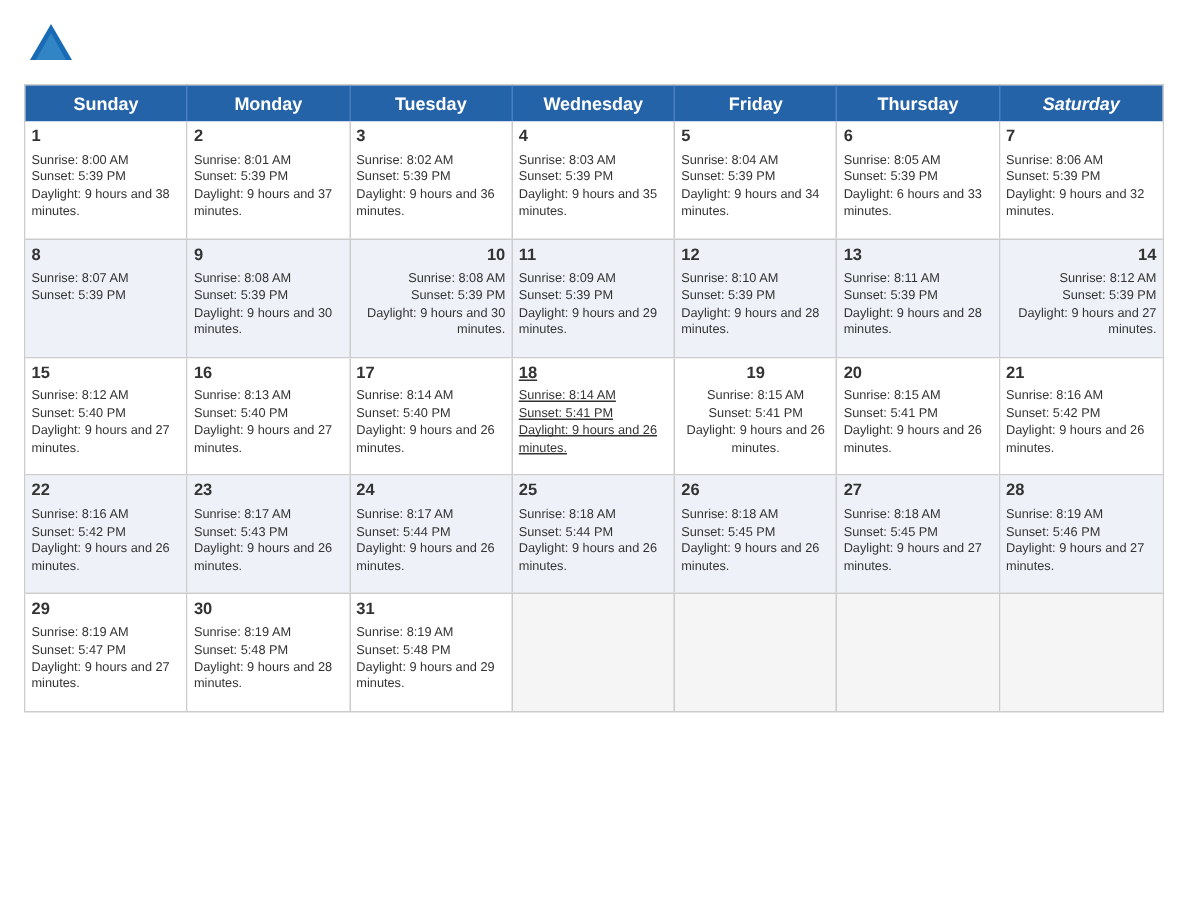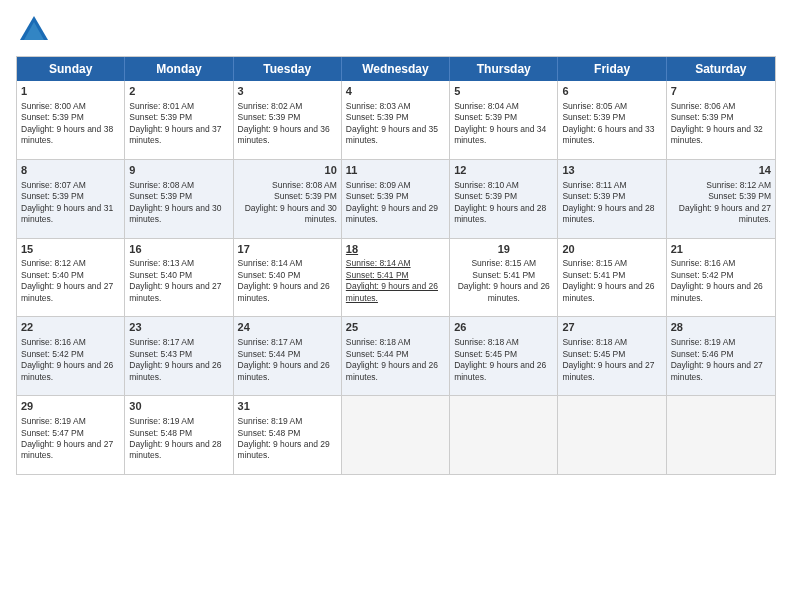--- a/index.html
+++ b/index.html
@@ -48,21 +48,21 @@
       background: #2563a8;
     }
     .cal-header-cell {
       color: #fff;
       text-align: center;
       font-size: 12px;
       font-weight: bold;
       padding: 5px 2px;
       border-right: 1px solid #4a7fc0;
     }
-    .cal-header-cell:last-child { border-right: none; }
+    .cal-header-cell:last-child { border-right: none; font-style: italic; }
     .cal-body {
       display: flex;
       flex-direction: column;
       flex: 1;
     }
     .cal-row {
       display: grid;
       grid-template-columns: repeat(7, 1fr);
       flex: 1;
       border-top: 1px solid #ccc;
@@ -131,36 +131,36 @@
       <div class="location"></div>
     </div>
   </div>
 
   <div class="calendar">
     <div class="cal-header">
       <div class="cal-header-cell">Sunday</div>
       <div class="cal-header-cell">Monday</div>
       <div class="cal-header-cell">Tuesday</div>
       <div class="cal-header-cell">Wednesday</div>
+      <div class="cal-header-cell">Friday</div>
       <div class="cal-header-cell">Thursday</div>
-      <div class="cal-header-cell">Friday</div>
       <div class="cal-header-cell">Saturday</div>
     </div>
     <div class="cal-body" id="cal-body">
     <div class="cal-row">
           <div class="cal-cell" style="background: rgb(255, 255, 255);"><span class="day-num">1</span><span>Sunrise: 8:00 AM</span><br><span>Sunset: 5:39 PM</span><br><span>Daylight: 9 hours and 38 minutes.</span></div>
           <div class="cal-cell" style="background: rgb(255, 255, 255);"><span class="day-num">2</span><span>Sunrise: 8:01 AM</span><br><span>Sunset: 5:39 PM</span><br><span>Daylight: 9 hours and 37 minutes.</span></div>
           <div class="cal-cell" style="background: rgb(255, 255, 255);"><span class="day-num">3</span><span>Sunrise: 8:02 AM</span><br><span>Sunset: 5:39 PM</span><br><span>Daylight: 9 hours and 36 minutes.</span></div>
           <div class="cal-cell" style="background: rgb(255, 255, 255);"><span class="day-num">4</span><span>Sunrise: 8:03 AM</span><br><span>Sunset: 5:39 PM</span><br><span>Daylight: 9 hours and 35 minutes.</span></div>
           <div class="cal-cell" style="background: rgb(255, 255, 255);"><span class="day-num">5</span><span>Sunrise: 8:04 AM</span><br><span>Sunset: 5:39 PM</span><br><span>Daylight: 9 hours and 34 minutes.</span></div>
           <div class="cal-cell" style="background: rgb(255, 255, 255);"><span class="day-num">6</span><span>Sunrise: 8:05 AM</span><br><span>Sunset: 5:39 PM</span><br><span>Daylight: 6 hours and 33 minutes.</span></div>
           <div class="cal-cell" style="background: rgb(255, 255, 255);"><span class="day-num">7</span><span>Sunrise: 8:06 AM</span><br><span>Sunset: 5:39 PM</span><br><span>Daylight: 9 hours and 32 minutes.</span></div>
         </div>
         <div class="cal-row">
-          <div class="cal-cell" style="background: rgb(238, 242, 248);"><span class="day-num">8</span><span>Sunrise: 8:07 AM</span><br><span>Sunset: 5:39 PM</span><br><span>Daylight: 9 hours and 31 minutes.</span></div>
+          <div class="cal-cell" style="background: rgb(238, 242, 248);"><span class="day-num">8</span><span>Sunrise: 8:07 AM</span><br><span>Sunset: 5:39 PM</span><br></div>
           <div class="cal-cell" style="background: rgb(238, 242, 248);"><span class="day-num">9</span><span>Sunrise: 8:08 AM</span><br><span>Sunset: 5:39 PM</span><br><span>Daylight: 9 hours and 30 minutes.</span></div>
           <div class="cal-cell" style="background: rgb(238, 242, 248); text-align: right;"><span class="day-num">10</span><span>Sunrise: 8:08 AM</span><br><span>Sunset: 5:39 PM</span><br><span>Daylight: 9 hours and 30 minutes.</span></div>
           <div class="cal-cell" style="background: rgb(238, 242, 248);"><span class="day-num">11</span><span>Sunrise: 8:09 AM</span><br><span>Sunset: 5:39 PM</span><br><span>Daylight: 9 hours and 29 minutes.</span></div>
           <div class="cal-cell" style="background: rgb(238, 242, 248);"><span class="day-num">12</span><span>Sunrise: 8:10 AM</span><br><span>Sunset: 5:39 PM</span><br><span>Daylight: 9 hours and 28 minutes.</span></div>
           <div class="cal-cell" style="background: rgb(238, 242, 248);"><span class="day-num">13</span><span>Sunrise: 8:11 AM</span><br><span>Sunset: 5:39 PM</span><br><span>Daylight: 9 hours and 28 minutes.</span></div>
           <div class="cal-cell" style="background: rgb(238, 242, 248); text-align: right;"><span class="day-num">14</span><span>Sunrise: 8:12 AM</span><br><span>Sunset: 5:39 PM</span><br><span>Daylight: 9 hours and 27 minutes.</span></div>
         </div>
         <div class="cal-row">
           <div class="cal-cell" style="background: rgb(255, 255, 255);"><span class="day-num">15</span><span>Sunrise: 8:12 AM</span><br><span>Sunset: 5:40 PM</span><br><span>Daylight: 9 hours and 27 minutes.</span></div>
           <div class="cal-cell" style="background: rgb(255, 255, 255);"><span class="day-num">16</span><span>Sunrise: 8:13 AM</span><br><span>Sunset: 5:40 PM</span><br><span>Daylight: 9 hours and 27 minutes.</span></div>

